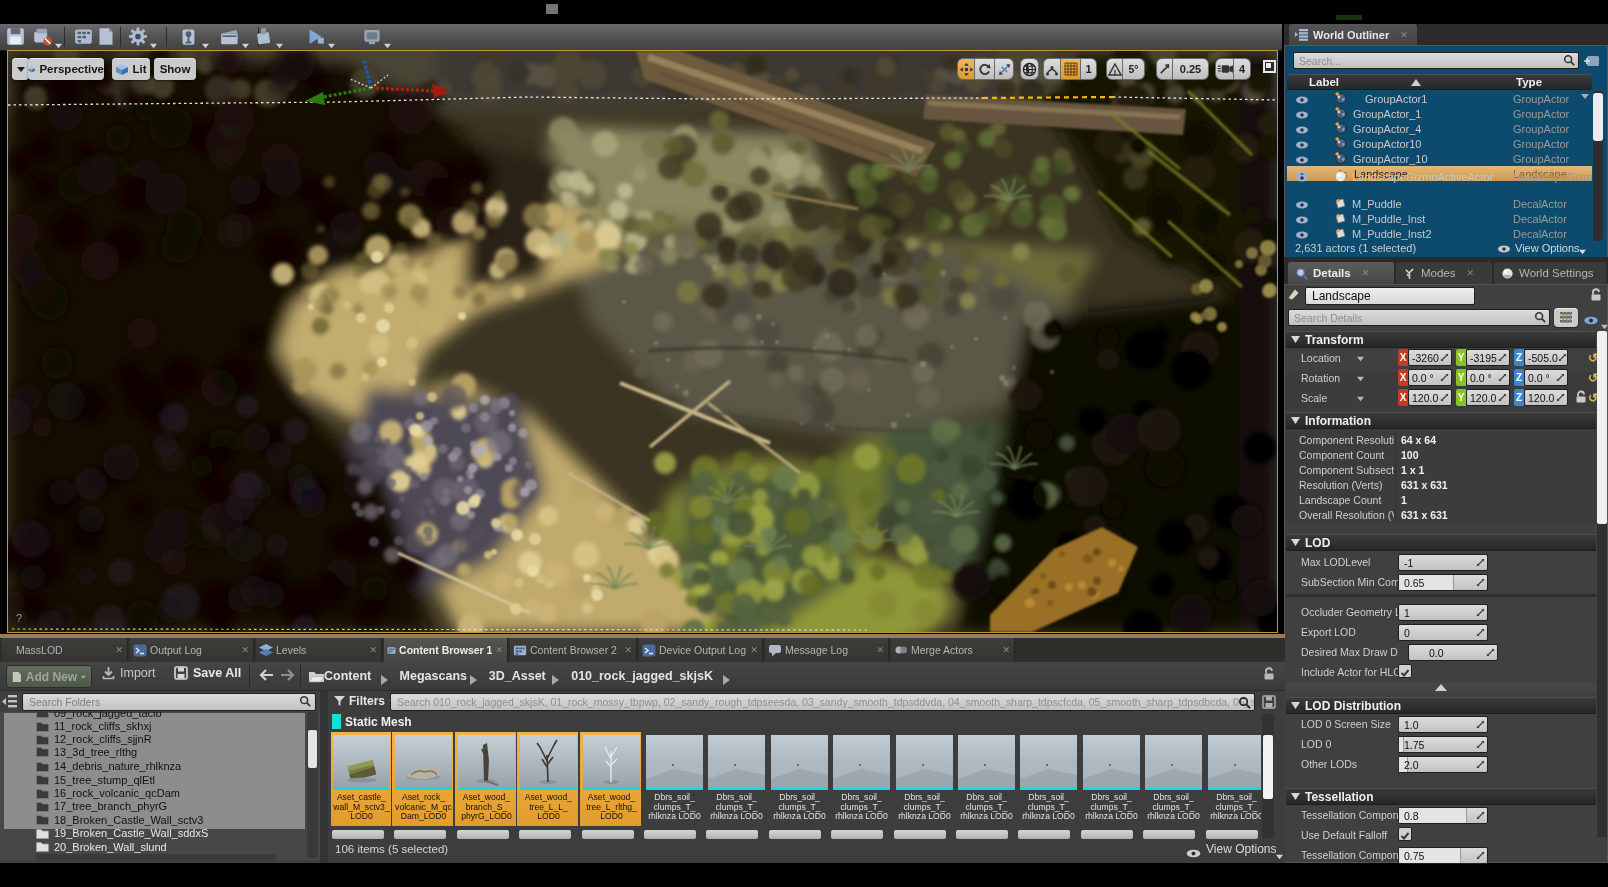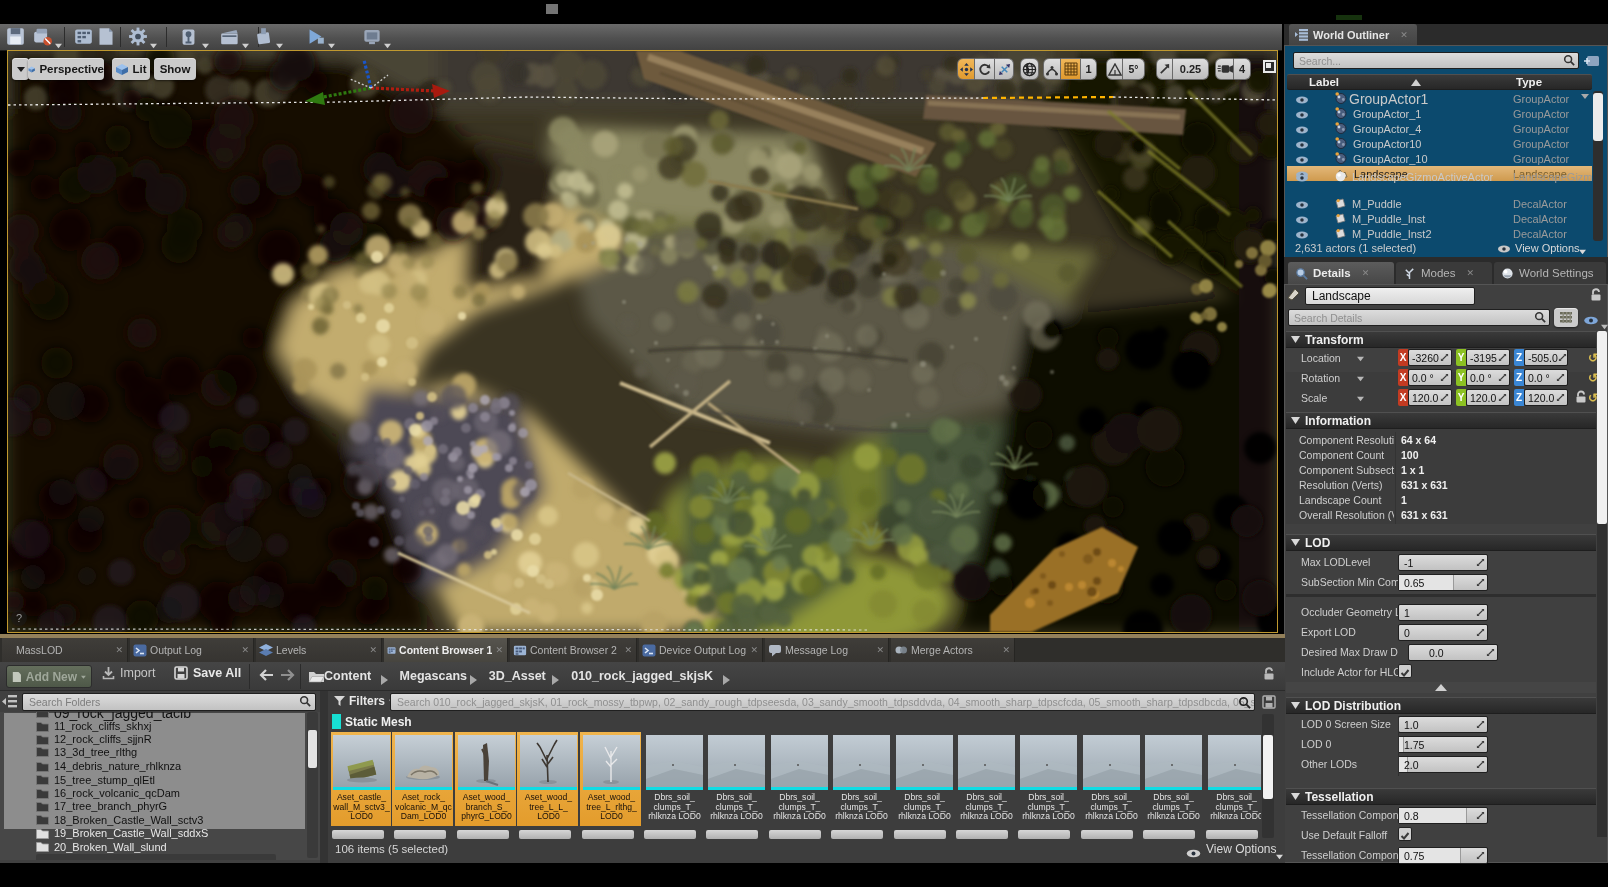--- a/index.html
+++ b/index.html
@@ -1362,21 +1362,21 @@
           <span style="margin-left:8px;flex:none"><svg width="14" height="8" viewBox="0 0 16 10">
               <ellipse cx="8" cy="5" rx="7.5" ry="4.3" fill="#9db4cc"></ellipse>
               <circle cx="8" cy="5" r="2.2" fill="#26303c"></circle>
             </svg></span>
           <span style="margin-left:26px;flex:none"><svg width="12" height="12" viewBox="0 0 12 12">
               <circle cx="6" cy="6.5" r="5" fill="#4a5e7e" stroke="#202b3c" stroke-width="1"></circle>
               <circle cx="4" cy="5" r="1.4" fill="#c8d4e4"></circle>
               <circle cx="8.3" cy="7.5" r="1.4" fill="#8a9ab2"></circle>
               <circle cx="2.2" cy="2" r="1.8" fill="#e8a33d"></circle>
             </svg></span>
-          <span style="margin-left:2px;color:#c9c9c9;font-size:14px;white-space:nowrap">GroupActor1</span>
+          <span style="margin-left:18px;color:#c9c9c9;font-size:11px;white-space:nowrap">GroupActor1</span>
           <span style="position:absolute;left:226px;color:#9a9a9a;font-size:11px;white-space:nowrap">GroupActor</span>
         </div>
         <div class="abs" style="left:2px;top:60px;width:305px;height:15px;display:flex;align-items:center;overflow:hidden">
           <span style="margin-left:8px;flex:none"><svg width="14" height="8" viewBox="0 0 16 10">
               <ellipse cx="8" cy="5" rx="7.5" ry="4.3" fill="#9db4cc"></ellipse>
               <circle cx="8" cy="5" r="2.2" fill="#26303c"></circle>
             </svg></span>
           <span style="margin-left:26px;flex:none"><svg width="12" height="12" viewBox="0 0 12 12">
               <circle cx="6" cy="6.5" r="5" fill="#4a5e7e" stroke="#202b3c" stroke-width="1"></circle>
               <circle cx="4" cy="5" r="1.4" fill="#c8d4e4"></circle>
@@ -1913,21 +1913,21 @@
       <div class="abs fld" style="left:22px;top:59px;width:294px;height:18px;padding-left:6px;color:#7d7d7d">Search Folders<span style="margin-left:auto;margin-right:4px"><svg width="12" height="12" viewBox="0 0 14 14">
             <circle cx="6" cy="6" r="4" fill="none" stroke="#333" stroke-width="1.8"></circle>
             <path d="M9,9 L13,13" stroke="#333" stroke-width="2"></path>
           </svg></span></div>
       <div class="abs" style="left:0;top:78px;width:320px;height:148px;background:#474747;overflow:hidden">
         <div class="abs" style="left:4px;top:1px;width:301px;height:116px;background:#8d8d8d"></div>
         <div class="abs" style="left:36px;top:-6px;width:280px;height:13.4px;display:flex;align-items:center;gap:5px">
           <svg width="13" height="11" viewBox="0 0 13 11" style="flex:none">
             <path d="M0.5,1.5 L5,1.5 L6.5,3 L12.5,3 L12.5,10.5 L0.5,10.5 Z" fill="#3a3a3a" stroke="#777" stroke-width="0.8"></path>
           </svg>
-          <span style="color:#111;font-size:14px;white-space:nowrap">09_rock_jagged_taclb</span>
+          <span style="color:#111;font-size:11px;white-space:nowrap">09_rock_jagged_taclb</span>
         </div>
         <div class="abs" style="left:36px;top:7.4px;width:280px;height:13.4px;display:flex;align-items:center;gap:5px">
           <svg width="13" height="11" viewBox="0 0 13 11" style="flex:none">
             <path d="M0.5,1.5 L5,1.5 L6.5,3 L12.5,3 L12.5,10.5 L0.5,10.5 Z" fill="#3a3a3a" stroke="#777" stroke-width="0.8"></path>
           </svg>
           <span style="color:#111;font-size:11px;white-space:nowrap">11_rock_cliffs_skhxj</span>
         </div>
         <div class="abs" style="left:36px;top:20.8px;width:280px;height:13.4px;display:flex;align-items:center;gap:5px">
           <svg width="13" height="11" viewBox="0 0 13 11" style="flex:none">
             <path d="M0.5,1.5 L5,1.5 L6.5,3 L12.5,3 L12.5,10.5 L0.5,10.5 Z" fill="#3a3a3a" stroke="#777" stroke-width="0.8"></path>

